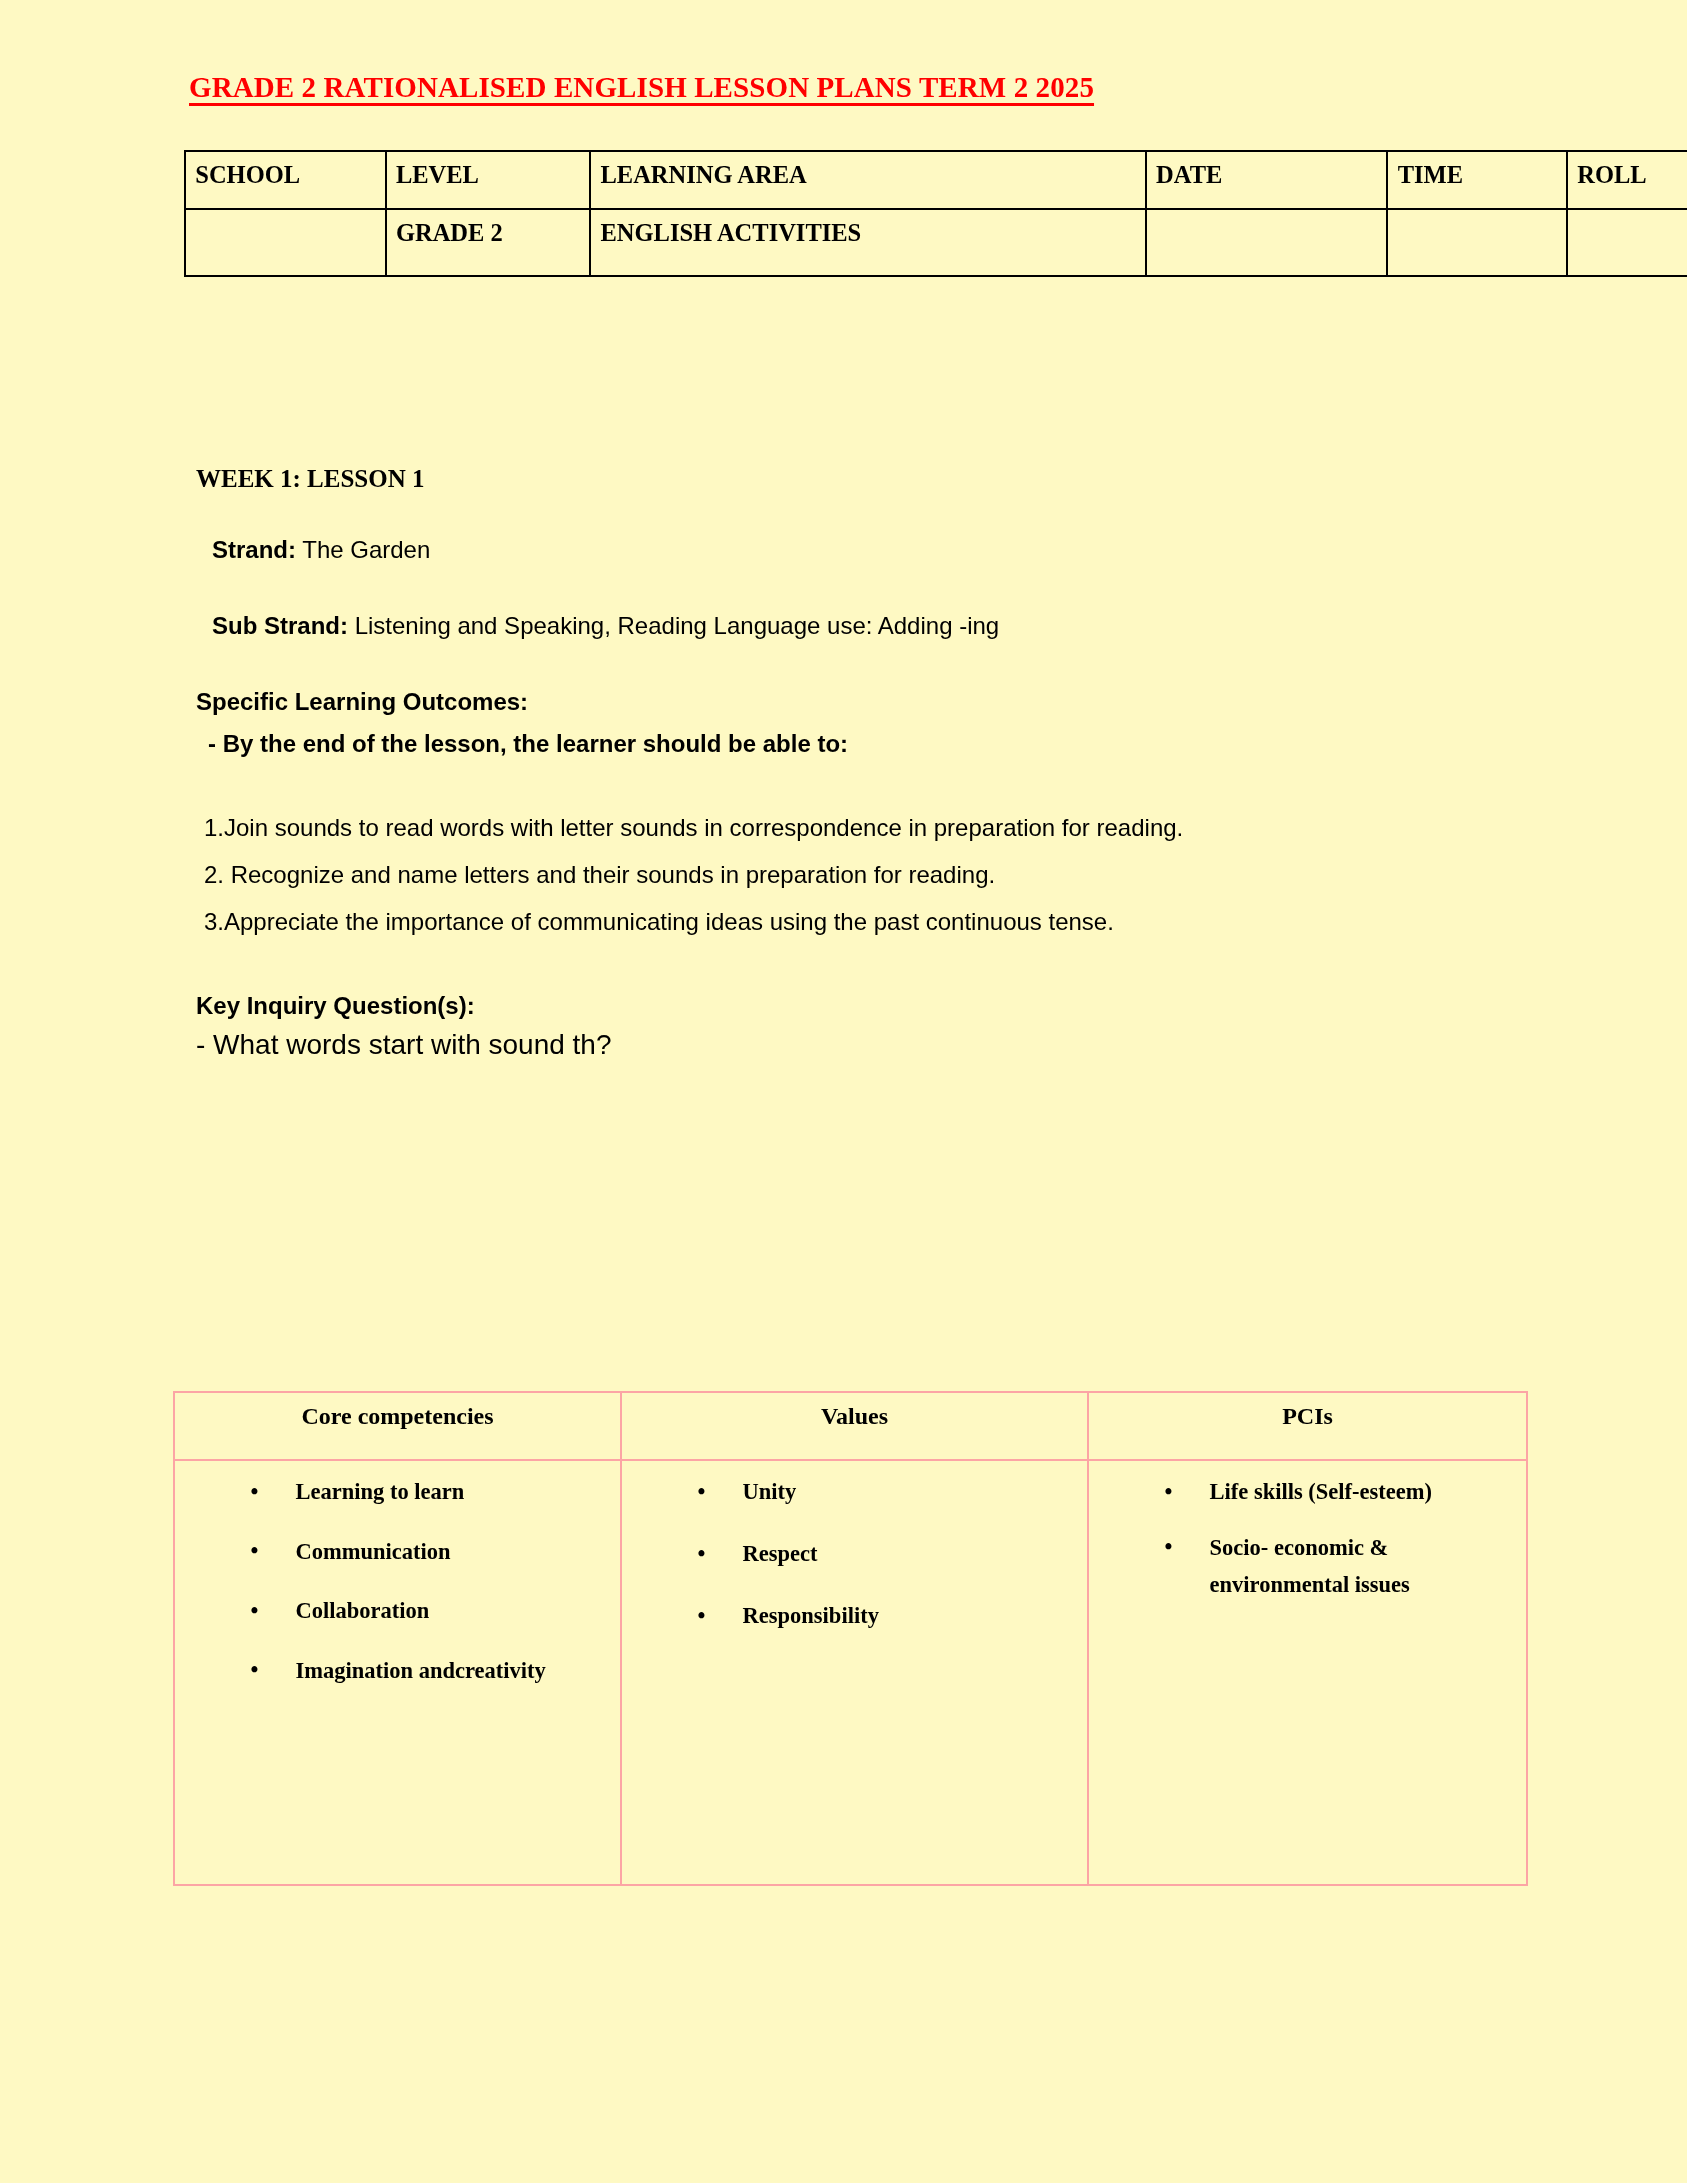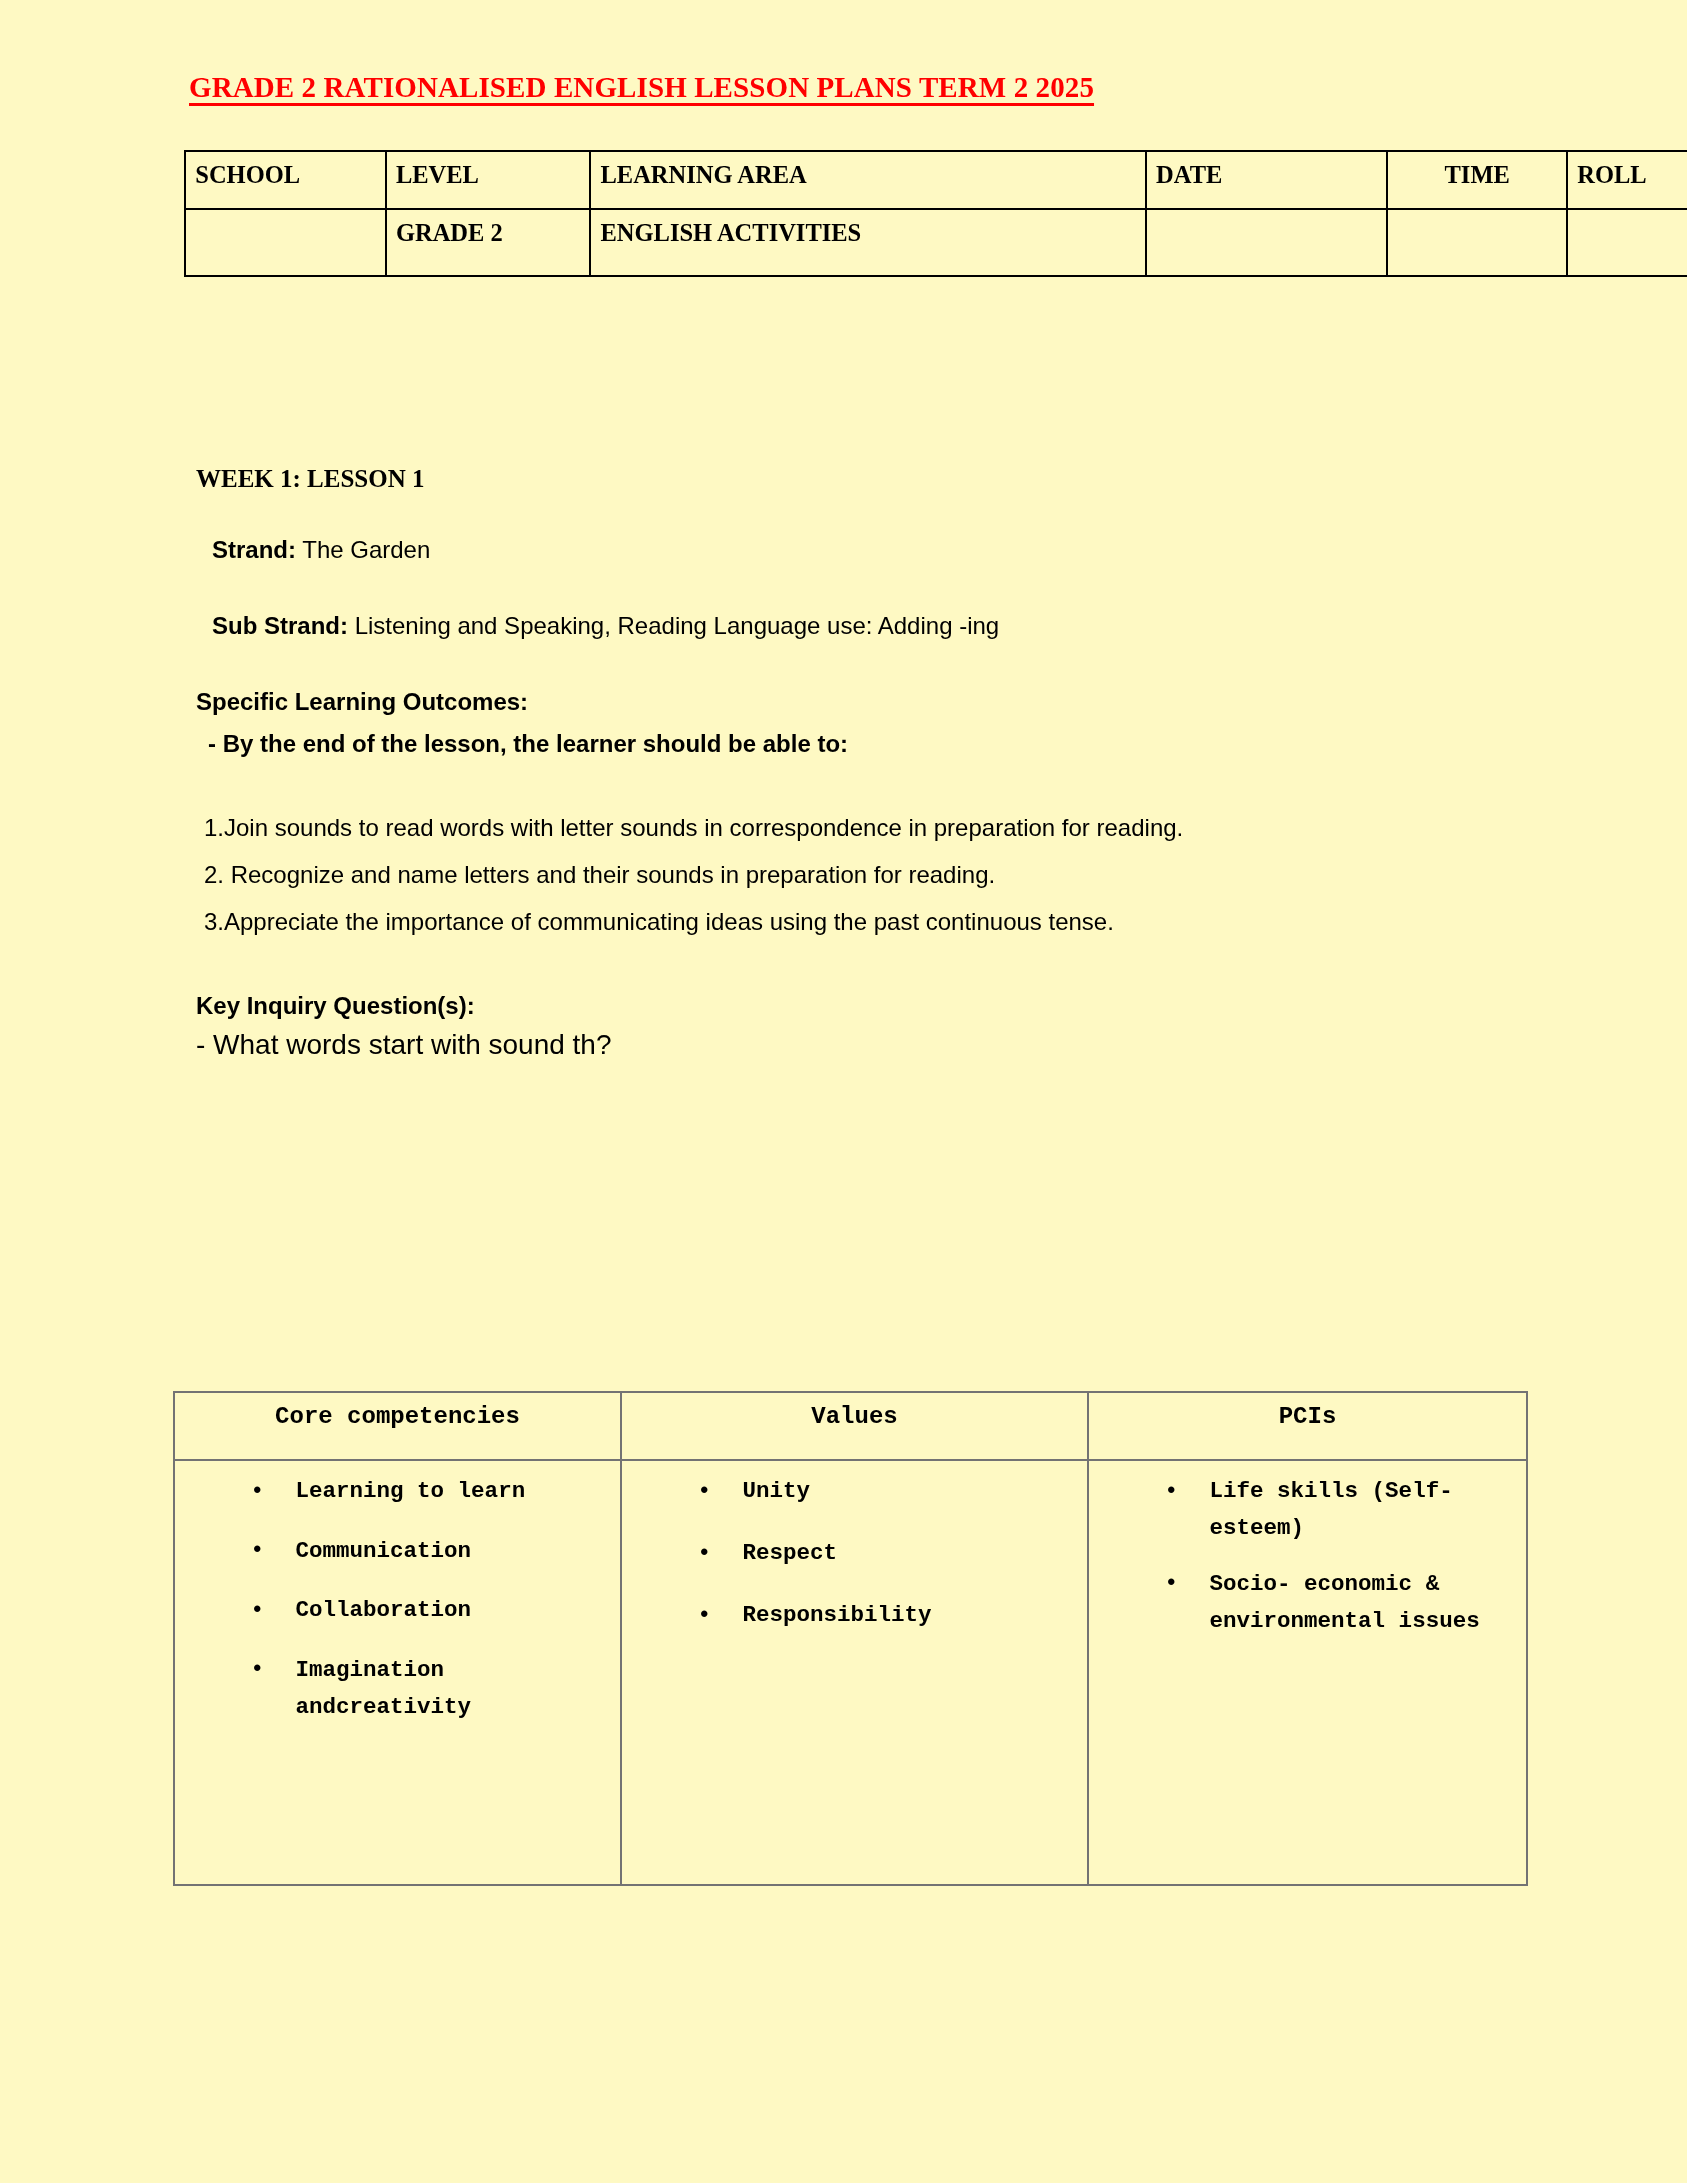--- a/index.html
+++ b/index.html
@@ -60,21 +60,21 @@
     line-height: 29px;
     white-space: nowrap;
   }
   .info-table tr.row-head td { height: 48px; }
   .info-table tr.row-body td { height: 57px; }
 
   .c-school { width: 180px; }
   .c-level  { width: 184px; }
   .c-area   { width: 535px; }
   .c-date   { width: 221px; border-radius: 25px; }
-  .c-time   { width: 159px; text-align: center; }
+  .c-time   { width: 159px; }
   .c-roll   { width: 197px; }
 
   
   .body-block {
     position: absolute;
     left: 196px;
     top: 463px;
     width: 1297px;
   }
 
@@ -133,23 +133,23 @@
   
   .comp-table {
     position: absolute;
     left: 173px;
     top: 1391px;
     width: 1342px;
     border-collapse: collapse;
     table-layout: fixed;
   }
   .comp-table td {
-    border: 2px solid #737373;
+    border: 2px solid #fca5a5;
     vertical-align: top;
-    font-family: Liberation Mono, monospace;
+    font-family: Liberation Serif, serif;
   }
   .comp-table thead td {
     text-align: center;
     font-weight: bold;
     font-size: 24px;
     line-height: 29px;
     height: 56px;
     padding-top: 9.3px;
   }
   .comp-table tbody td {

